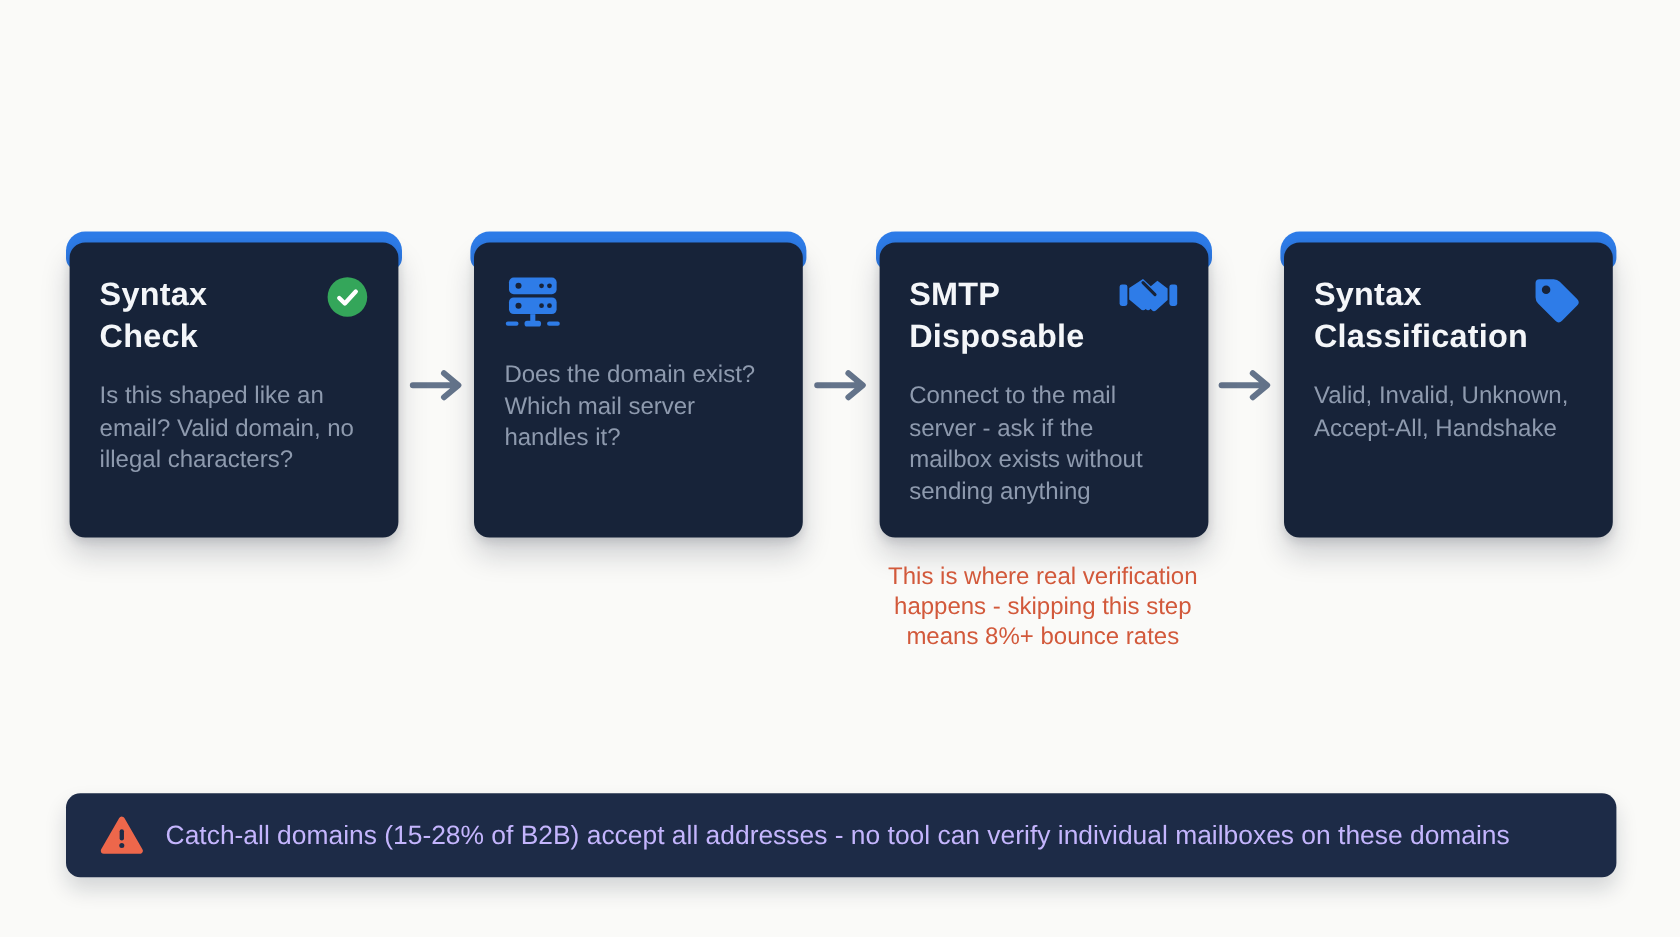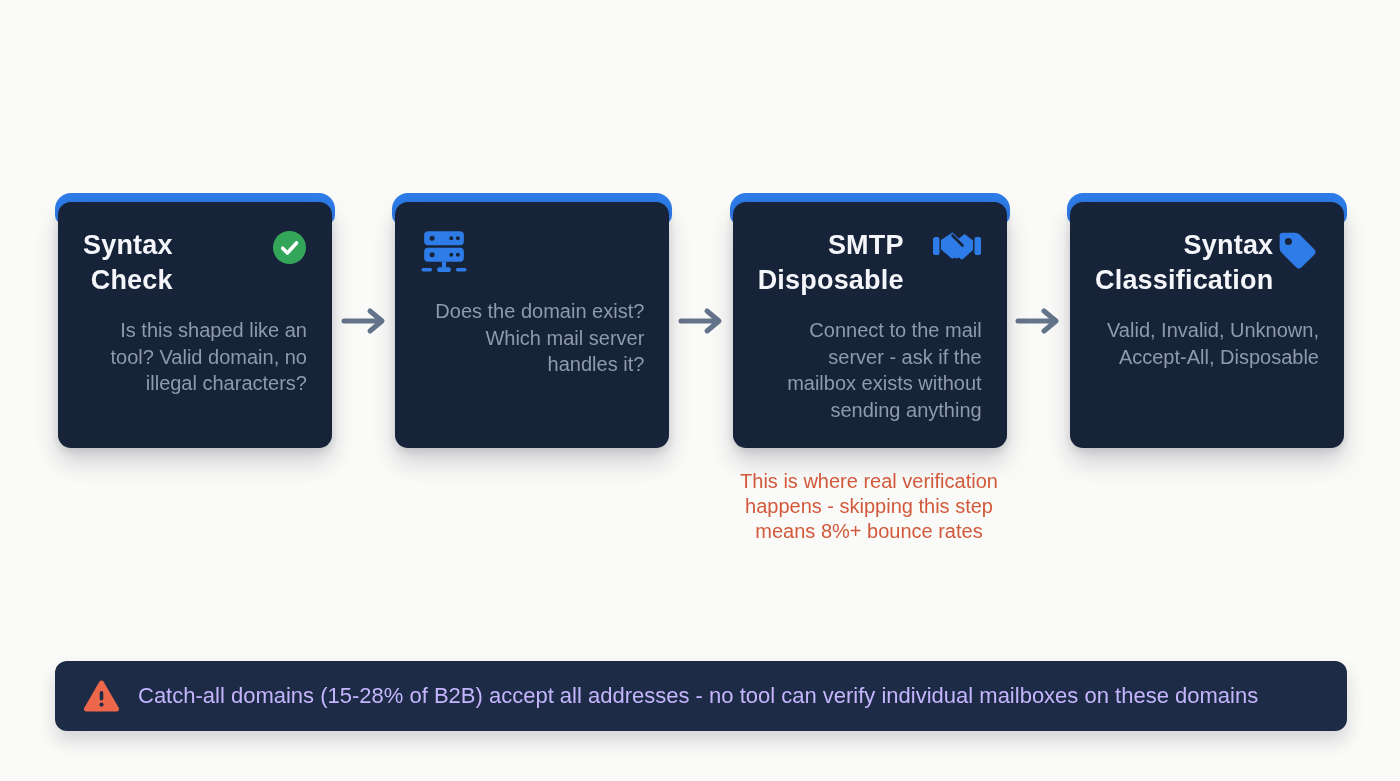--- a/index.html
+++ b/index.html
@@ -29,21 +29,20 @@
     position:absolute;top:0;left:0;right:0;height:32px;
     background:var(--accent_blue);
     border-radius:16px 16px 10px 10px;
   }
   .card{
     position:absolute;top:9px;left:3px;right:3px;bottom:0;
     background:var(--card_bg);
     border-radius:13px;
     padding:26px 25px;box-sizing:border-box;
     box-shadow:0 14px 24px rgba(15,23,42,.18), 0 3px 8px rgba(15,23,42,.12);
-    text-align:right;
   }
   .card-head{display:flex;justify-content:space-between;align-items:flex-start;}
   .card-title{
     color:var(--title_text);font-size:27px;font-weight:700;line-height:1.3;
     white-space:pre-line;letter-spacing:.2px;margin:0;
   }
   .card-icon{flex:0 0 auto;margin-top:2px;color:var(--accent_blue);}
   .card-desc{
     margin-top:19px;color:var(--body_text);font-size:20px;line-height:1.33;
   }
@@ -71,21 +70,21 @@
       <div class="card-head">
         <h2 class="card-title">Syntax
 Check</h2>
         <span class="card-icon">
           <svg width="35" height="35" viewBox="0 0 36 36">
             <circle cx="18" cy="18" r="17" fill="var(--success_green)"></circle>
             <path d="M11 18.8 L15.8 23.6 L25.2 13.3" stroke="#ffffff" stroke-width="3.7" fill="none" stroke-linecap="round" stroke-linejoin="round"></path>
           </svg>
         </span>
       </div>
-      <div class="card-desc">Is this shaped like an tool? Valid domain, no illegal characters?</div>
+      <div class="card-desc">Is this shaped like an email? Valid domain, no illegal characters?</div>
     </div>
   </div>
 
   <div class="arrow-cell">
     <svg width="46" height="28" viewBox="0 0 46 28">
       <path d="M3 14 H38 M29 4 L41 14 L29 24" stroke="var(--arrow_gray)" stroke-width="5" fill="none" stroke-linecap="round" stroke-linejoin="round"></path>
     </svg>
   </div>
 
   <div class="card-wrap">
@@ -153,21 +152,21 @@
       <div class="card-head">
         <h2 class="card-title">Syntax
 Classification</h2>
         <span class="card-icon">
           <svg width="42" height="42" viewBox="0 0 32 32" fill="currentColor">
             <path d="M2 4.5 Q2 2 4.5 2 L13.5 2 Q15.8 2 17.4 3.6 L28.4 14.6 Q30.5 16.7 28.4 18.8 L18.8 28.4 Q16.7 30.5 14.6 28.4 L3.6 17.4 Q2 15.8 2 13.5 Z"></path>
             <circle cx="8.7" cy="8.7" r="2.7" fill="var(--card_bg)"></circle>
           </svg>
         </span>
       </div>
-      <div class="card-desc">Valid, Invalid, Unknown, Accept-All, Disposable</div>
+      <div class="card-desc">Valid, Invalid, Unknown, Accept-All, Handshake</div>
     </div>
   </div>
 
 </div>
 
 <div class="annotation">This is where real verification happens - skipping this step means 8%+ bounce rates</div>
 
 <div class="banner">
   <span style="display:flex;">
     <svg width="37" height="33" viewBox="0 0 37 33">

